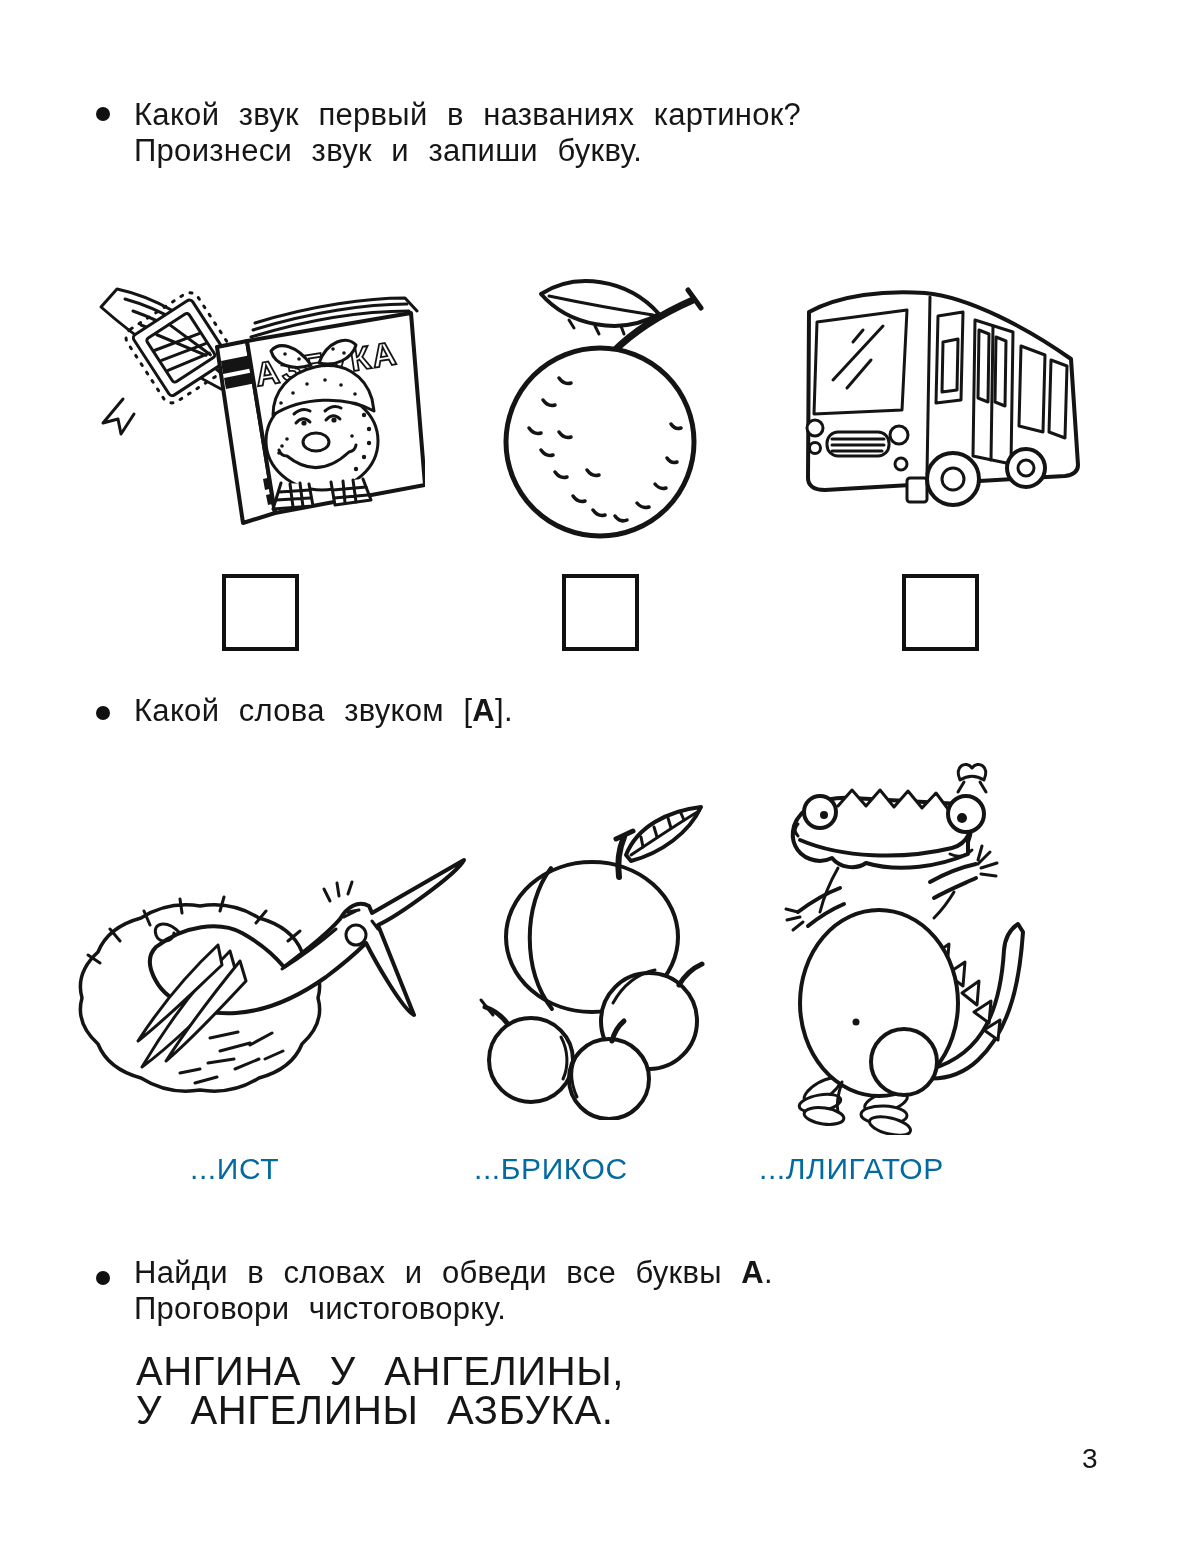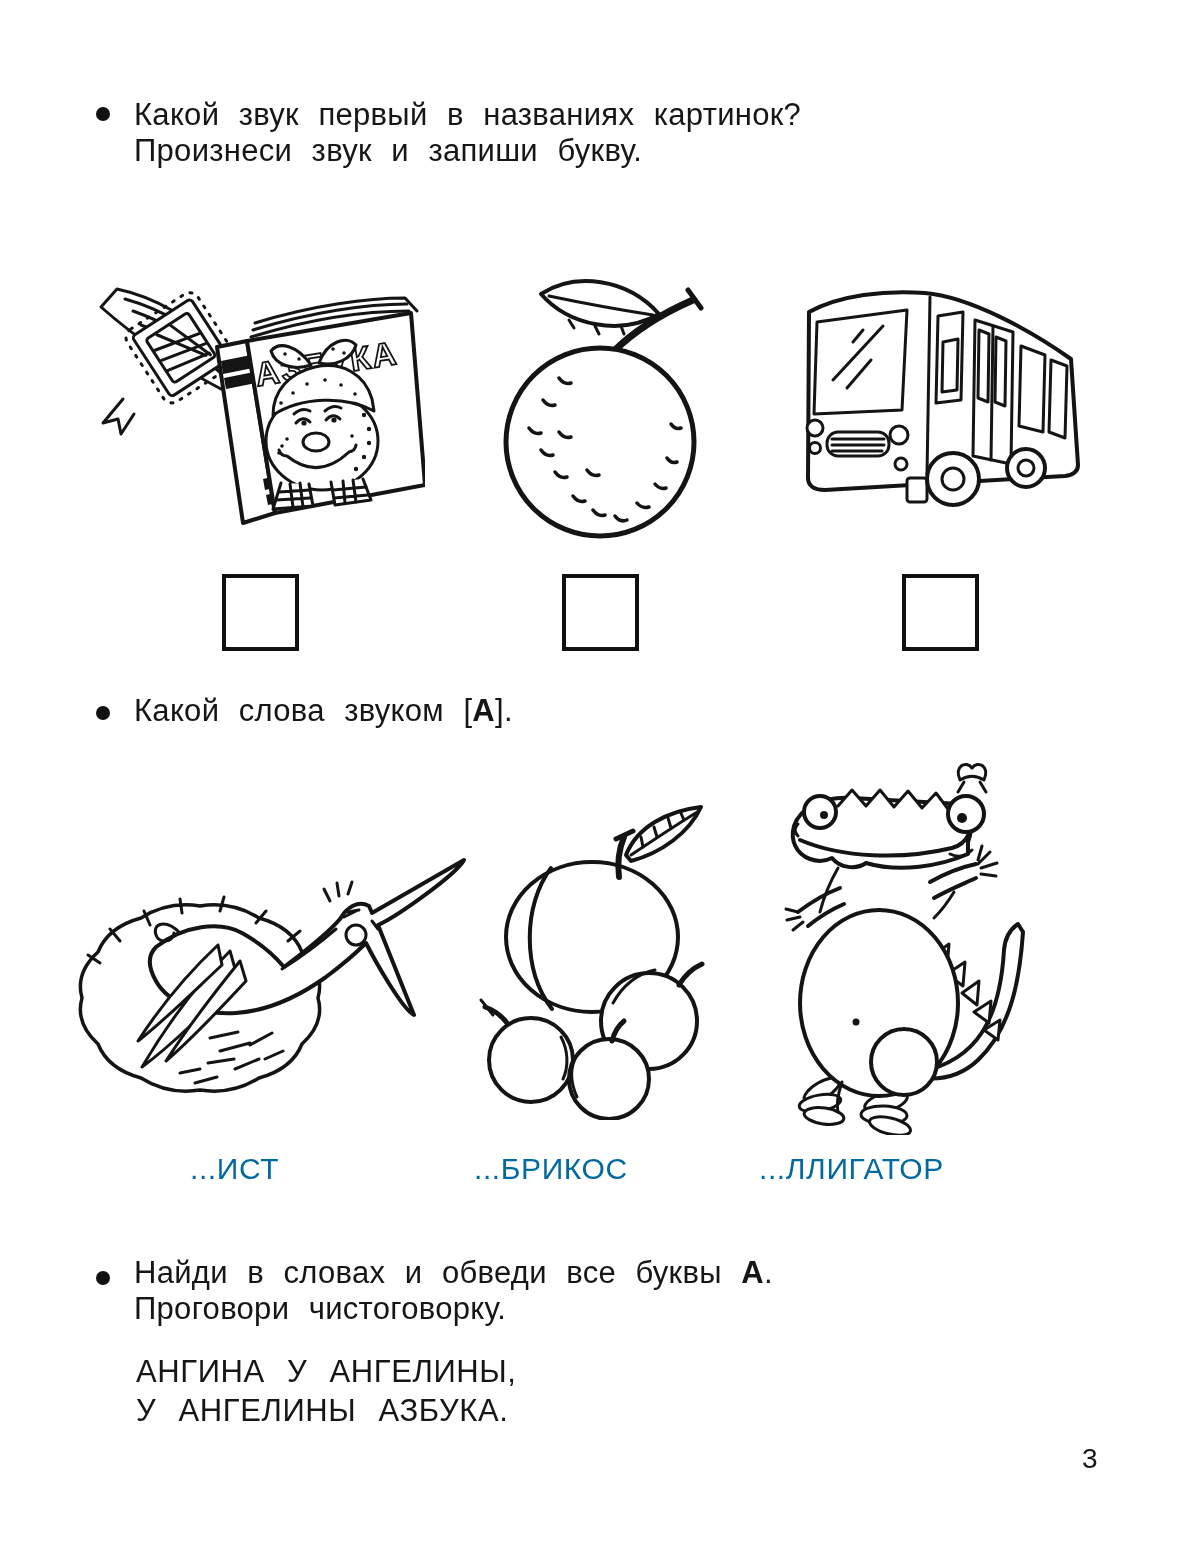--- a/index.html
+++ b/index.html
@@ -8,21 +8,21 @@
     font-family:"Liberation Sans", sans-serif;color:#161616;
   }
   .abs{position:absolute;}
   .bullet{width:14px;height:14px;border-radius:50%;background:#111;}
   .task-text{
     font-size:31px;line-height:36px;letter-spacing:0.3px;
     word-spacing:0.34em;white-space:nowrap;color:#161616;
   }
   .task-text .b{font-weight:bold;}
   .rhyme{
-    font-size:31px;line-height:39px;letter-spacing:0.6px;
+    font-size:40px;line-height:39px;letter-spacing:0.6px;
     word-spacing:0.42em;white-space:nowrap;color:#161616;
   }
   .answer-box{
     width:69px;height:69px;border:4px solid #101010;background:#fff;
   }
   .word-label{
     font-size:30px;letter-spacing:0.6px;white-space:nowrap;color:#0369a1;
   }
   .page-num{font-size:28px;color:#161616;}
   svg{display:block;}

